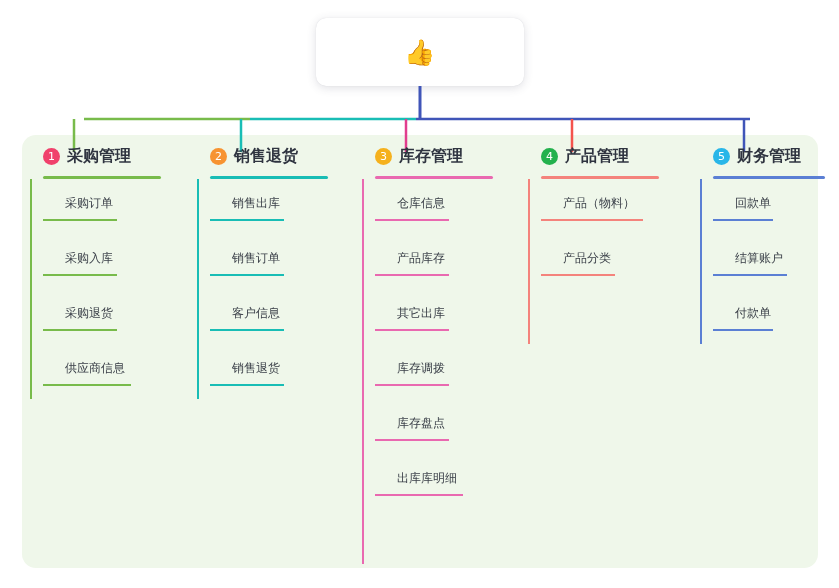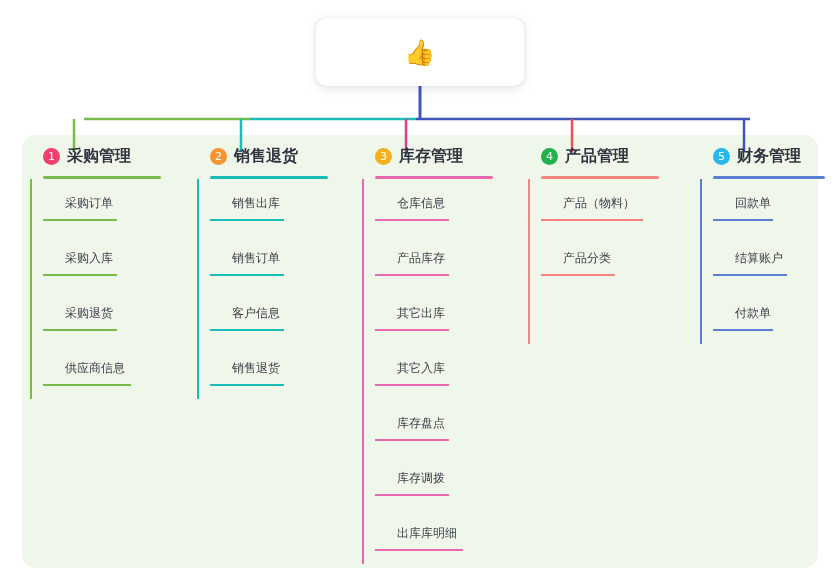--- a/index.html
+++ b/index.html
@@ -147,29 +147,25 @@
           </div>
           <div class="item">
             <span class="item-label">产品库存</span>
             <div class="item-rule" style="background: rgb(233, 105, 176); width: 74px; left: 0px;"></div>
           </div>
           <div class="item">
             <span class="item-label">其它出库</span>
             <div class="item-rule" style="background: rgb(233, 105, 176); width: 74px; left: 0px;"></div>
           </div>
           <div class="item">
-            <span class="item-label">其它入库</span>
+            <span class="item-label">库存调拨</span>
             <div class="item-rule" style="background: rgb(233, 105, 176); width: 74px; left: 0px;"></div>
           </div>
           <div class="item">
             <span class="item-label">库存盘点</span>
-            <div class="item-rule" style="background: rgb(233, 105, 176); width: 74px; left: 0px;"></div>
-          </div>
-          <div class="item">
-            <span class="item-label">库存调拨</span>
             <div class="item-rule" style="background: rgb(233, 105, 176); width: 74px; left: 0px;"></div>
           </div>
           <div class="item">
             <span class="item-label">出库库明细</span>
             <div class="item-rule" style="background: rgb(233, 105, 176); width: 88px; left: 0px;"></div>
           </div>
         </div>
       </div>
       <div class="col" style="left: 528px; width: 170px;">
         <div class="col-head">

